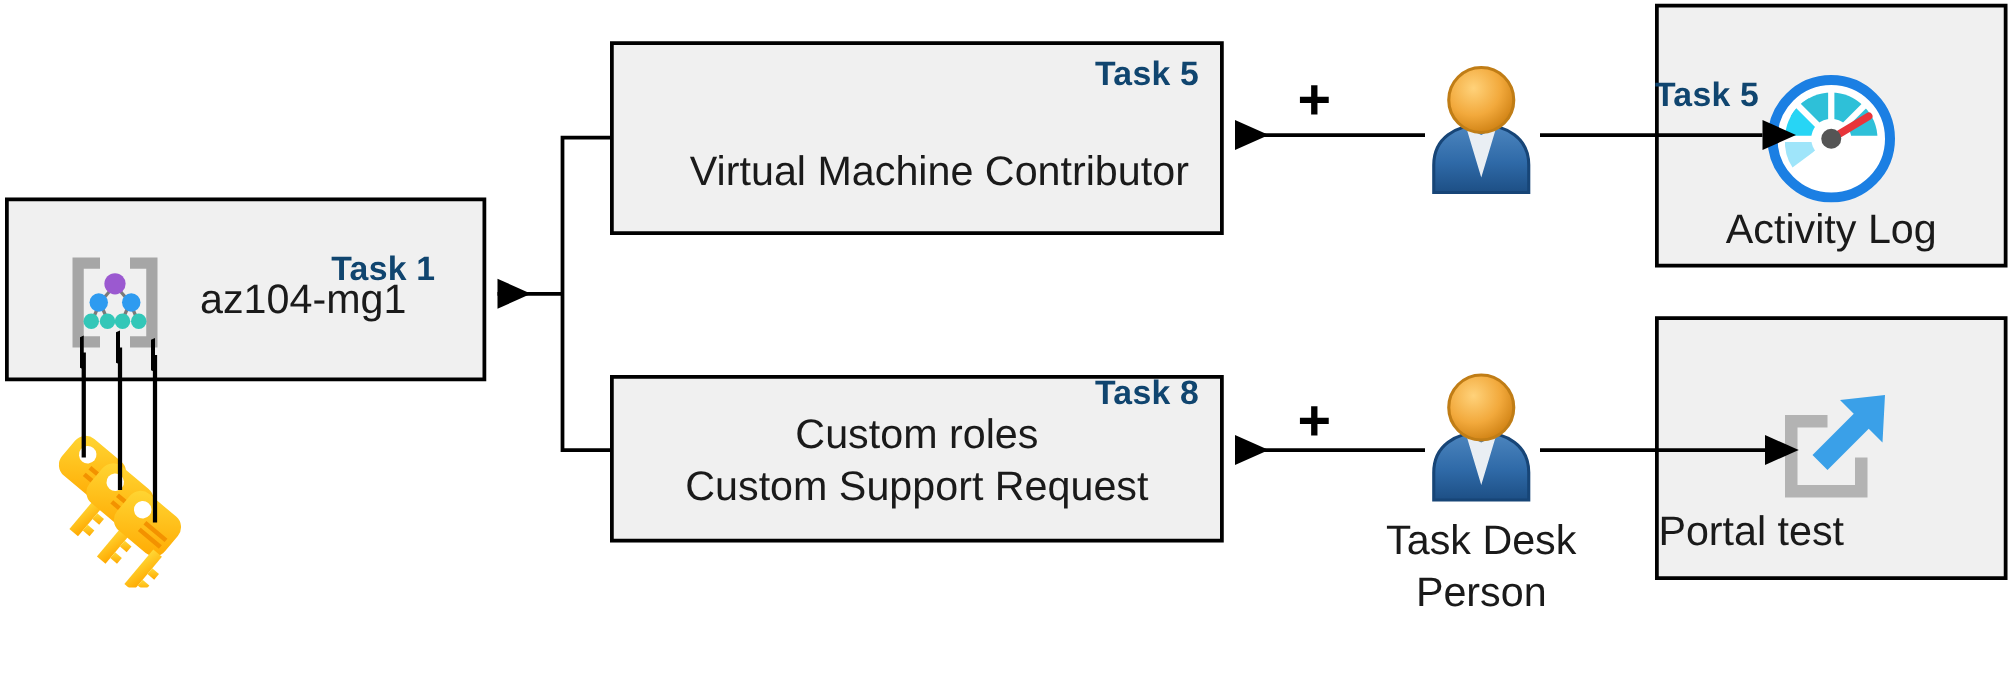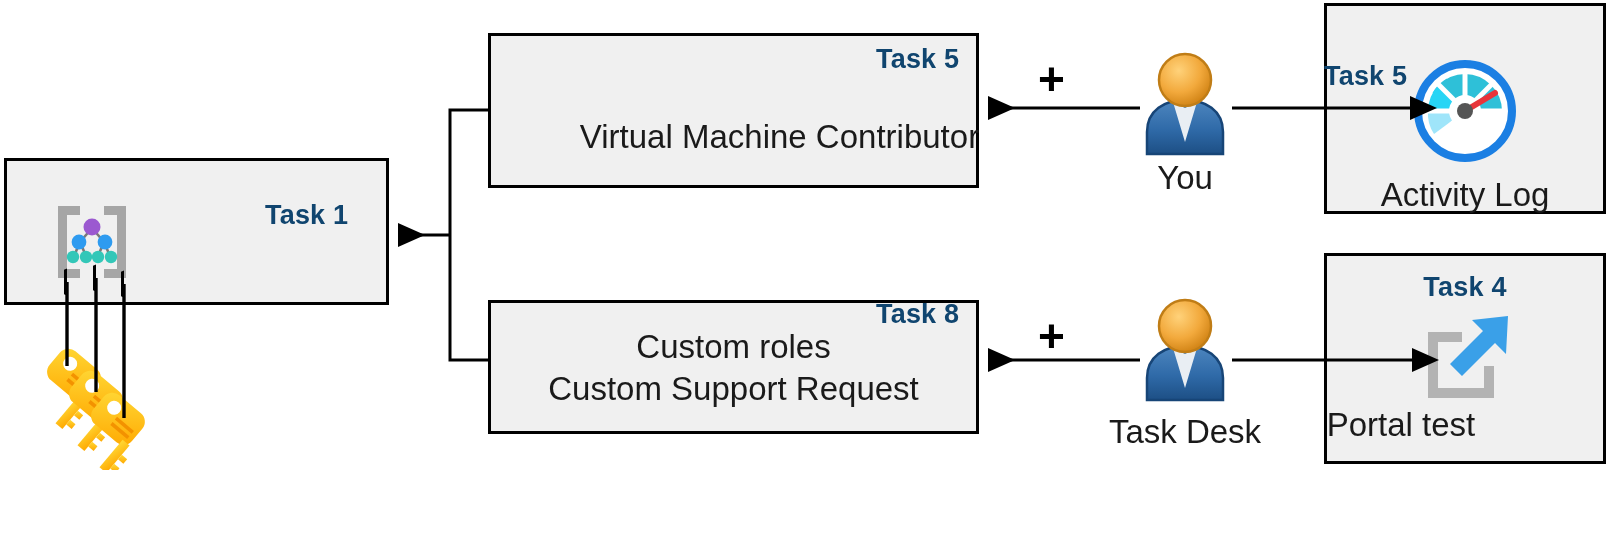--- a/index.html
+++ b/index.html
@@ -64,20 +64,21 @@
   }
   .iconwrap { position: absolute; }
 </style>
 </head>
 <body>
 
 <div id="canvas">
 
   <div class="box" style="left:4px; top:158px; width:385px; height:147px;"></div>
   <div class="task-label" style="left:265px; top:168px;margin-top:32px;">Task 1</div>
+  <div class="box-text" style="left:160px; top:218px;">az104-mg1</div>
 
   <div class="iconwrap" style="left:46px; top:196px; width:92px; height:92px;">
     <svg width="92" height="92" viewBox="0 0 92 92">
 
       <path d="M34 10 L12 10 L12 82 L34 82 L34 73 L21 73 L21 19 L34 19 Z" fill="#a6a6a6"></path>
 
       <path d="M58 10 L80 10 L80 82 L58 82 L58 73 L71 73 L71 19 L58 19 Z" fill="#a6a6a6"></path>
 
       <g stroke="#7a7a7a" stroke-width="2.6" fill="none">
         <line x1="46" y1="32" x2="34" y2="46"></line>
@@ -136,21 +137,21 @@
         <rect x="27" y="29" width="22" height="3.6" fill="#f39200"></rect>
         <rect x="46" y="36" width="9" height="36" fill="url(#kg)"></rect>
         <rect x="55" y="48" width="7" height="6" fill="url(#kg)"></rect>
         <rect x="55" y="60" width="7" height="6" fill="url(#kg)"></rect>
       </g>
     </svg>
   </div>
 
   <div class="box" style="left:488px; top:33px; width:491px; height:155px;"></div>
   <div class="task-label" style="left:876px; top:44px;">Task 5</div>
-  <div class="box-text" style="left:488px; top:116px; width:527px;padding-left:28px;">Virtual Machine Contributor</div>
+  <div class="box-text" style="left:488px; top:116px; width:527px;">Virtual Machine Contributor</div>
 
   <div class="box" style="left:488px; top:300px; width:491px; height:134px;"></div>
   <div class="task-label" style="left:876px; top:299px;">Task 8</div>
   <div class="box-text" style="left:488px; top:326px; width:491px;">Custom roles</div>
   <div class="box-text" style="left:488px; top:368px; width:491px;">Custom Support Request</div>
 
   <div class="box" style="left:1324px; top:3px; width:282px; height:211px;"></div>
   <div class="task-label" style="left:1324px; top:21px; width:282px; text-align:left;margin-top:40px;">Task 5</div>
   <div class="iconwrap" style="left:1414px; top:60px; width:102px; height:102px;">
     <svg width="102" height="102" viewBox="0 0 102 102">
@@ -176,24 +177,23 @@
         <line x1="51" y1="51" x2="12" y2="51"></line>
         <line x1="51" y1="51" x2="24" y2="78"></line>
       </g>
 
       <circle cx="51" cy="51" r="16" fill="#ffffff"></circle>
 
       <line x1="51" y1="51" x2="81" y2="33" stroke="#e8343a" stroke-width="6" stroke-linecap="round"></line>
       <circle cx="51" cy="51" r="8" fill="#555555"></circle>
     </svg>
   </div>
-  <div class="caption" style="left:1324px; top:163px; width:282px;margin-top:12px;">Activity Log</div>
+  <div class="caption" style="left:1324px; top:163px; width:282px;">Activity Log</div>
 
   <div class="box" style="left:1324px; top:253px; width:282px; height:211px;"></div>
-  <div class="task-label" style="left:1324px; top:272px; width:282px; text-align:center;">Task 4</div>
   <div class="iconwrap" style="left:1420px; top:310px; width:96px; height:96px;">
     <svg width="96" height="96" viewBox="0 0 96 96">
 
       <path d="M8 22 L8 88 L74 88 L74 56 L64 56 L64 78 L18 78 L18 32 L42 32 L42 22 Z" fill="#b3b3b3"></path>
 
       <path d="M88 6 L52 10 L63 21 L30 54 L42 66 L75 33 L86 44 Z" fill="#3aa0e8"></path>
     </svg>
   </div>
   <div class="caption" style="left:1260px; top:405px; width:282px;">Portal test</div>
 
@@ -212,21 +212,20 @@
         </linearGradient>
       </defs>
 
       <path d="M12 104 L12 82 C12 60 30 50 50 50 C70 50 88 60 88 82 L88 104 Z" fill="url(#bg1)" stroke="#174577" stroke-width="2.5"></path>
 
       <path d="M38 52 L50 92 L62 52 L50 58 Z" fill="#e9eef3"></path>
 
       <circle cx="50" cy="30" r="26" fill="url(#hg1)" stroke="#c07d16" stroke-width="2.5"></circle>
     </svg>
   </div>
-  <div class="caption" style="left:1085px; top:158px; width:200px;">You</div>
 
   <div class="iconwrap" style="left:1135px; top:296px; width:100px; height:112px;">
     <svg width="100" height="112" viewBox="0 0 100 112">
       <defs>
         <radialGradient id="hg2" cx="38%" cy="32%" r="72%">
           <stop offset="0%" stop-color="#ffd27a"></stop>
           <stop offset="58%" stop-color="#f2a93c"></stop>
           <stop offset="100%" stop-color="#cf8113"></stop>
         </radialGradient>
         <linearGradient id="bg2" x1="0" y1="0" x2="0" y2="1">
@@ -234,20 +233,21 @@
           <stop offset="55%" stop-color="#2f6aa8"></stop>
           <stop offset="100%" stop-color="#1d4f85"></stop>
         </linearGradient>
       </defs>
       <path d="M12 104 L12 82 C12 60 30 50 50 50 C70 50 88 60 88 82 L88 104 Z" fill="url(#bg2)" stroke="#174577" stroke-width="2.5"></path>
       <path d="M38 52 L50 92 L62 52 L50 58 Z" fill="#e9eef3"></path>
       <circle cx="50" cy="30" r="26" fill="url(#hg2)" stroke="#c07d16" stroke-width="2.5"></circle>
     </svg>
   </div>
   <div class="caption" style="left:1060px; top:412px; width:250px;">Task Desk</div>
+  <div class="caption" style="left:1060px; top:454px; width:250px;">Person</div>
 
   <div class="plus" style="left:1038px; top:56px;">+</div>
   <div class="plus" style="left:1038px; top:313px;">+</div>
 
   <svg class="overlay">
     <defs>
       <marker id="arrowL" markerWidth="10" markerHeight="10" refX="9" refY="4" orient="auto" markerUnits="strokeWidth">
         <path d="M9,0 L9,8 L0,4 Z" fill="#000000"></path>
       </marker>
       <marker id="arrowR" markerWidth="10" markerHeight="10" refX="1" refY="4" orient="auto" markerUnits="strokeWidth">

